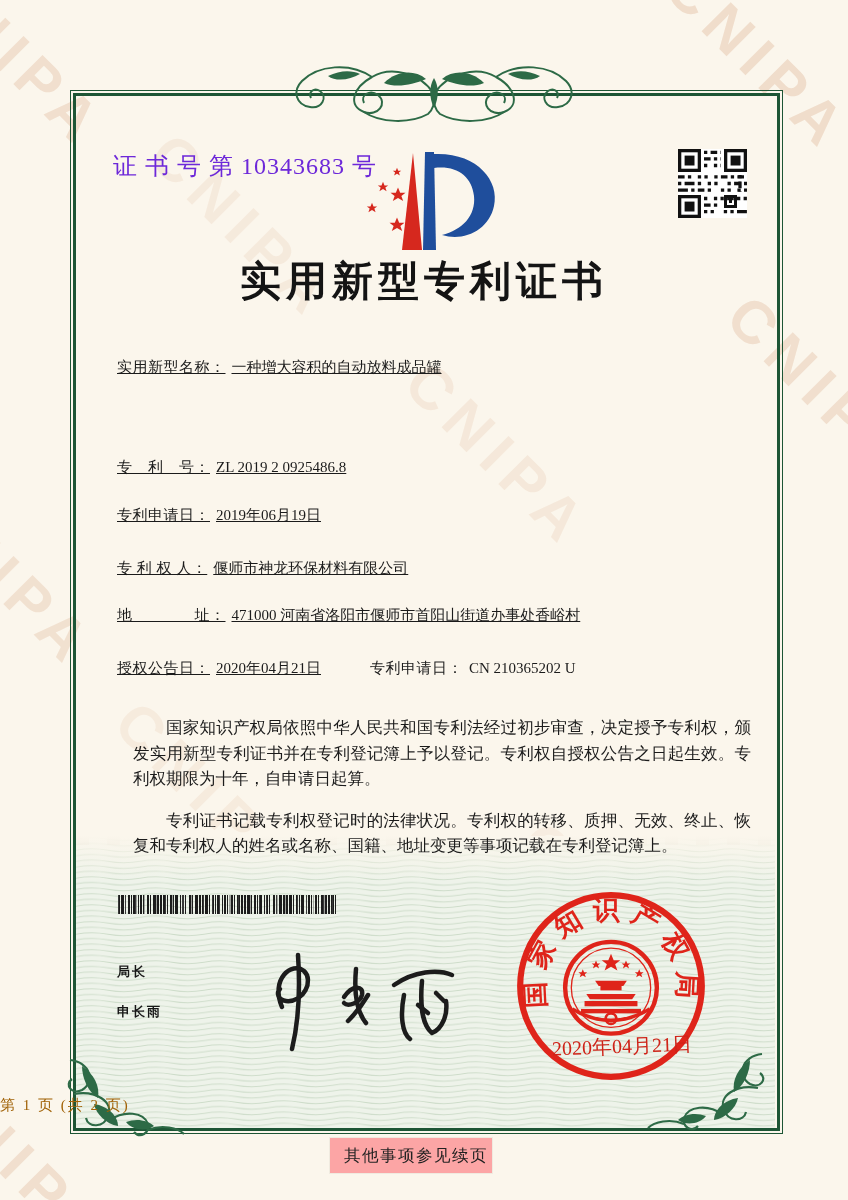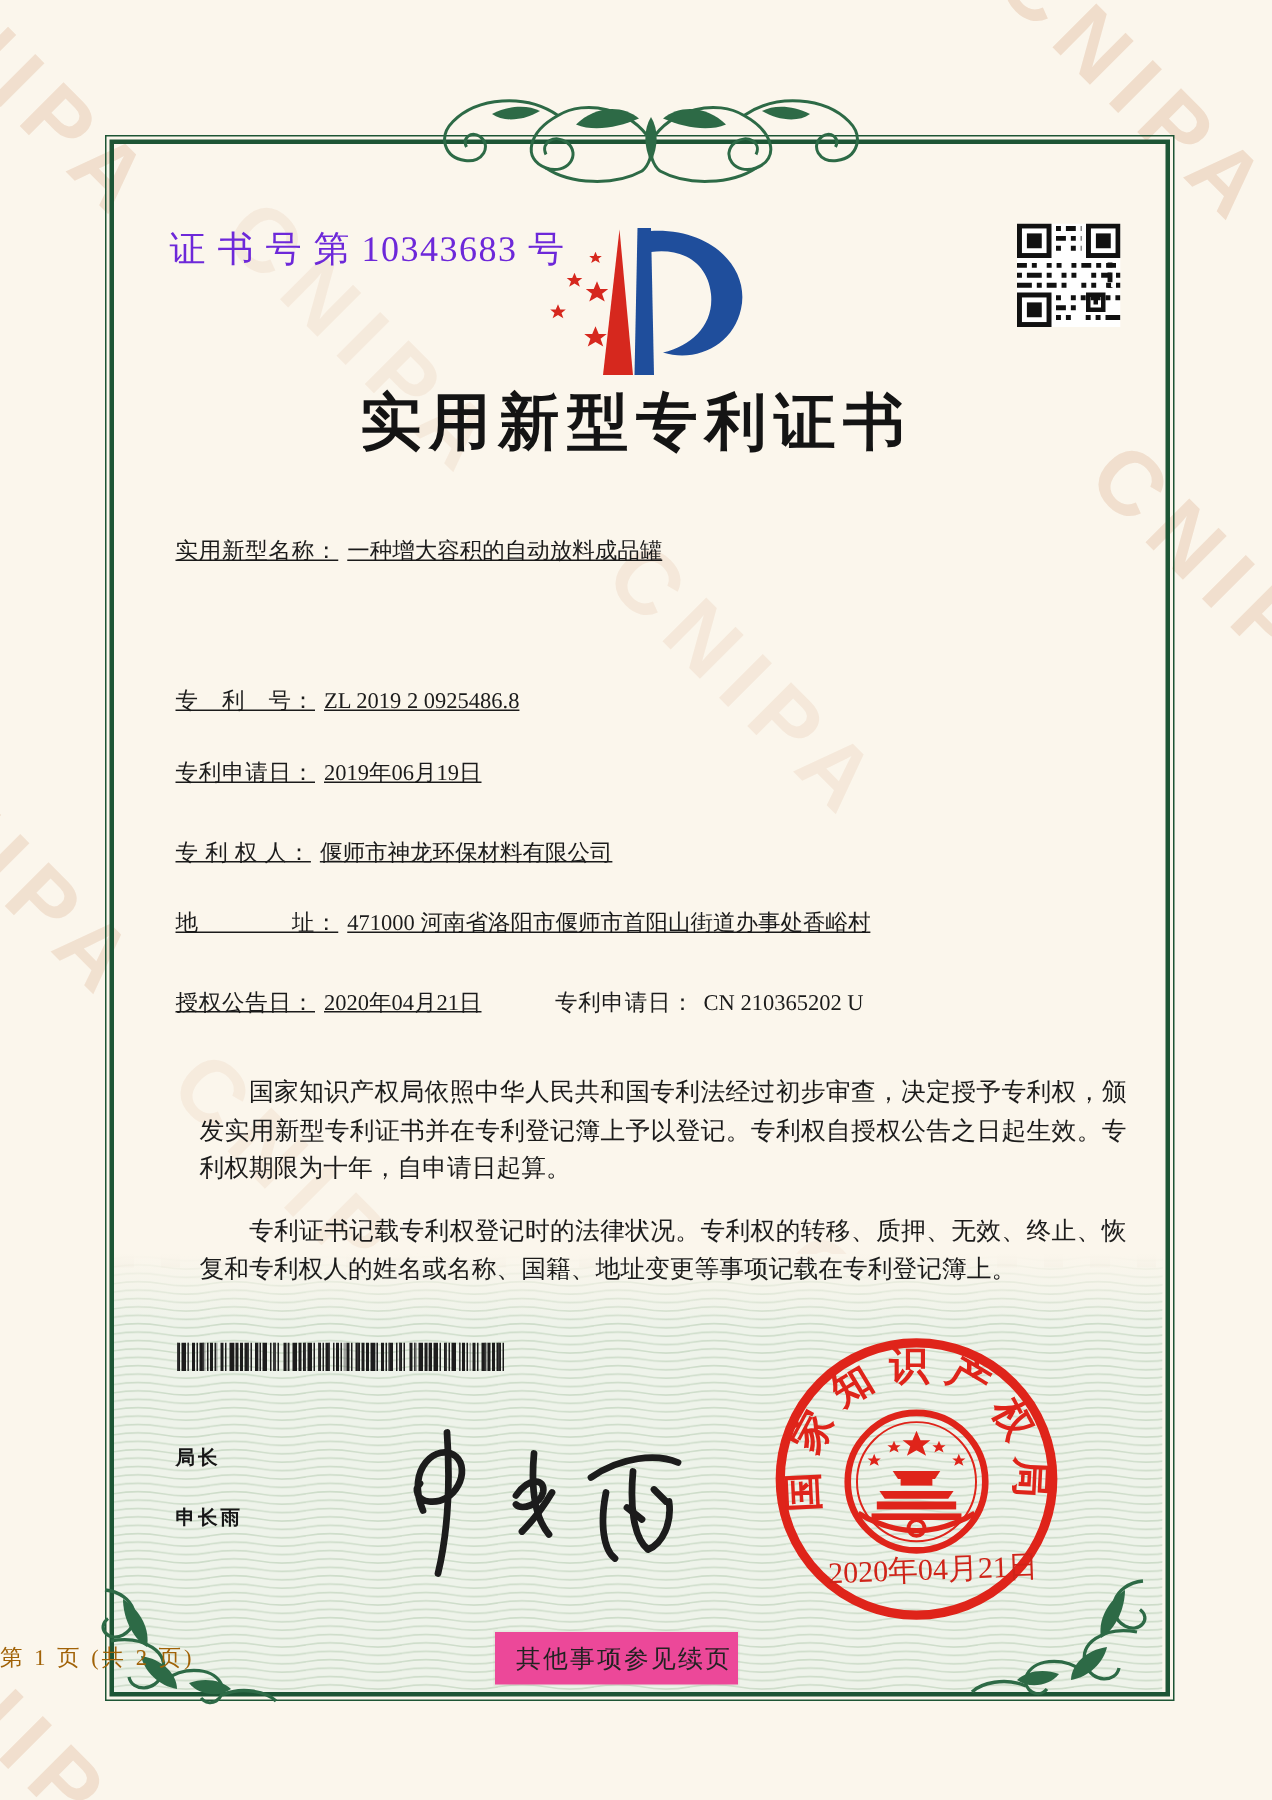--- a/index.html
+++ b/index.html
@@ -24,21 +24,21 @@
   .grant2{position:absolute;left:253px;top:0;}
   .body{position:absolute;left:117px;top:699px;width:650px;font-size:16.5px;line-height:25.5px;
         text-align:justify;color:#1b1b1b;}
   .body p{margin:16px;text-indent:2em;}
   .signer{position:absolute;left:117px;font-size:13px;font-weight:bold;
           font-family:"Liberation Sans","DejaVu Sans",sans-serif;color:#171717;letter-spacing:2px;}
   .sealdate{position:absolute;left:527px;top:1033px;width:190px;text-align:center;font-size:20px;
             color:#cf2318;white-space:nowrap;transform:rotate(-2deg);}
   .pageinfo{position:absolute;left:0;top:1096px;width:100%;text-align:left;font-size:15px;
             letter-spacing:2px;color:#a16207;}
-  .footnote{position:absolute;left:330px;top:1088px;width:162px;height:35px;background:#ec4899;
+  .footnote{position:absolute;left:330px;top:1138px;width:162px;height:35px;background:#fca5a5;
             box-shadow:0 0 0 1px rgba(120,110,90,.08);}
   .footnote span{display:block;padding:7px 0 0 14px;font-size:16.5px;letter-spacing:1.5px;color:#222;}
   .abs{position:absolute;}
 </style>
 </head>
 <body>
 
 <div class="page">
 
   <div class="wm" style="left:-45px;top:-52px;opacity:.55">CNIPA</div>

